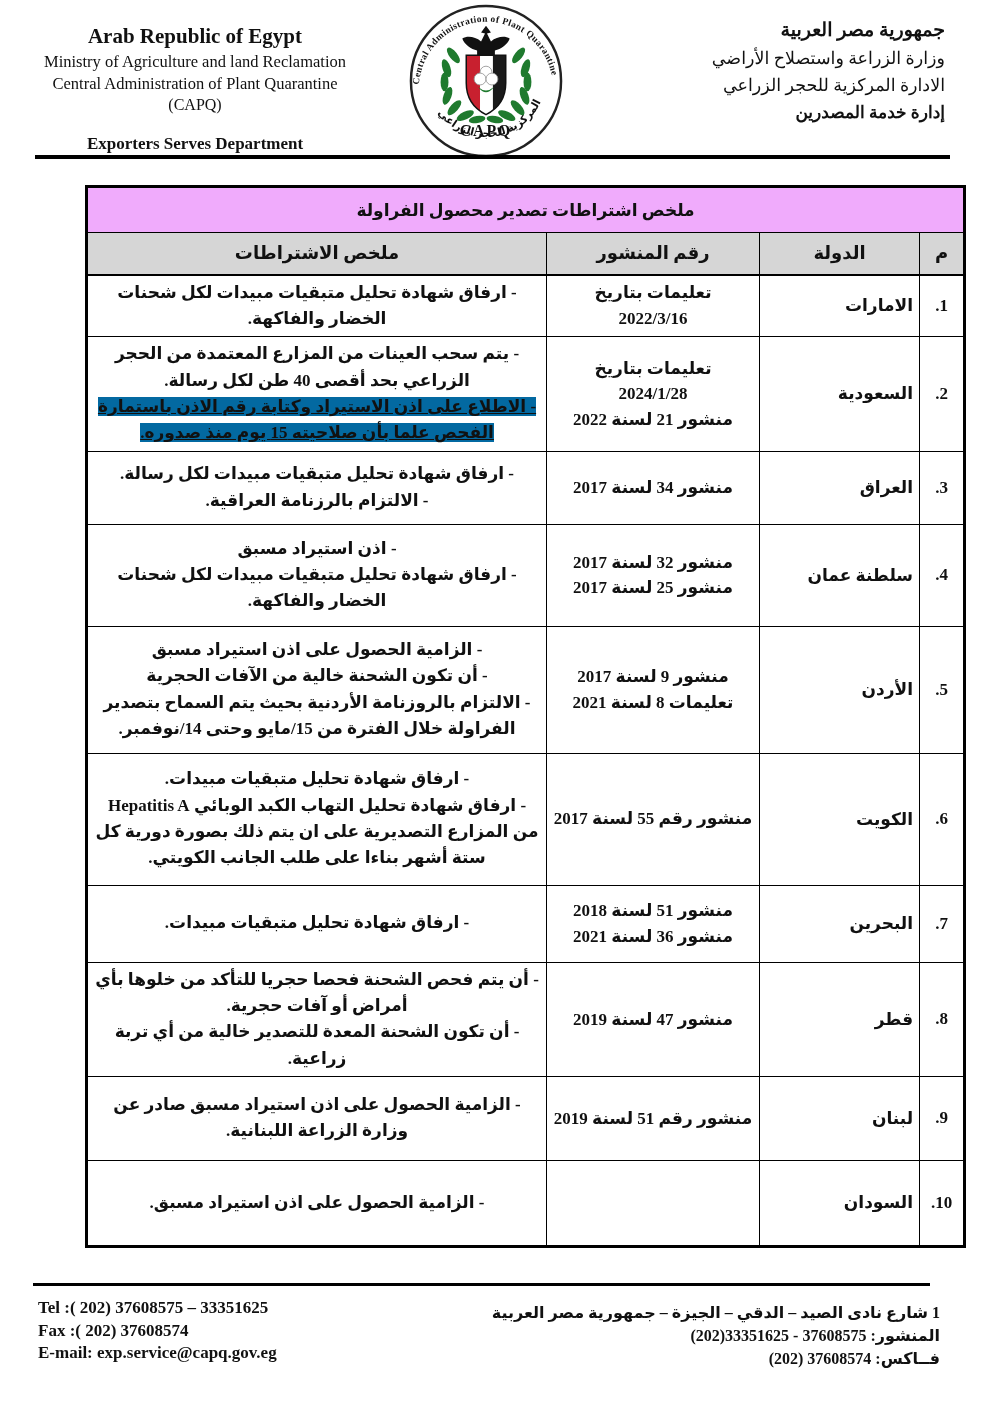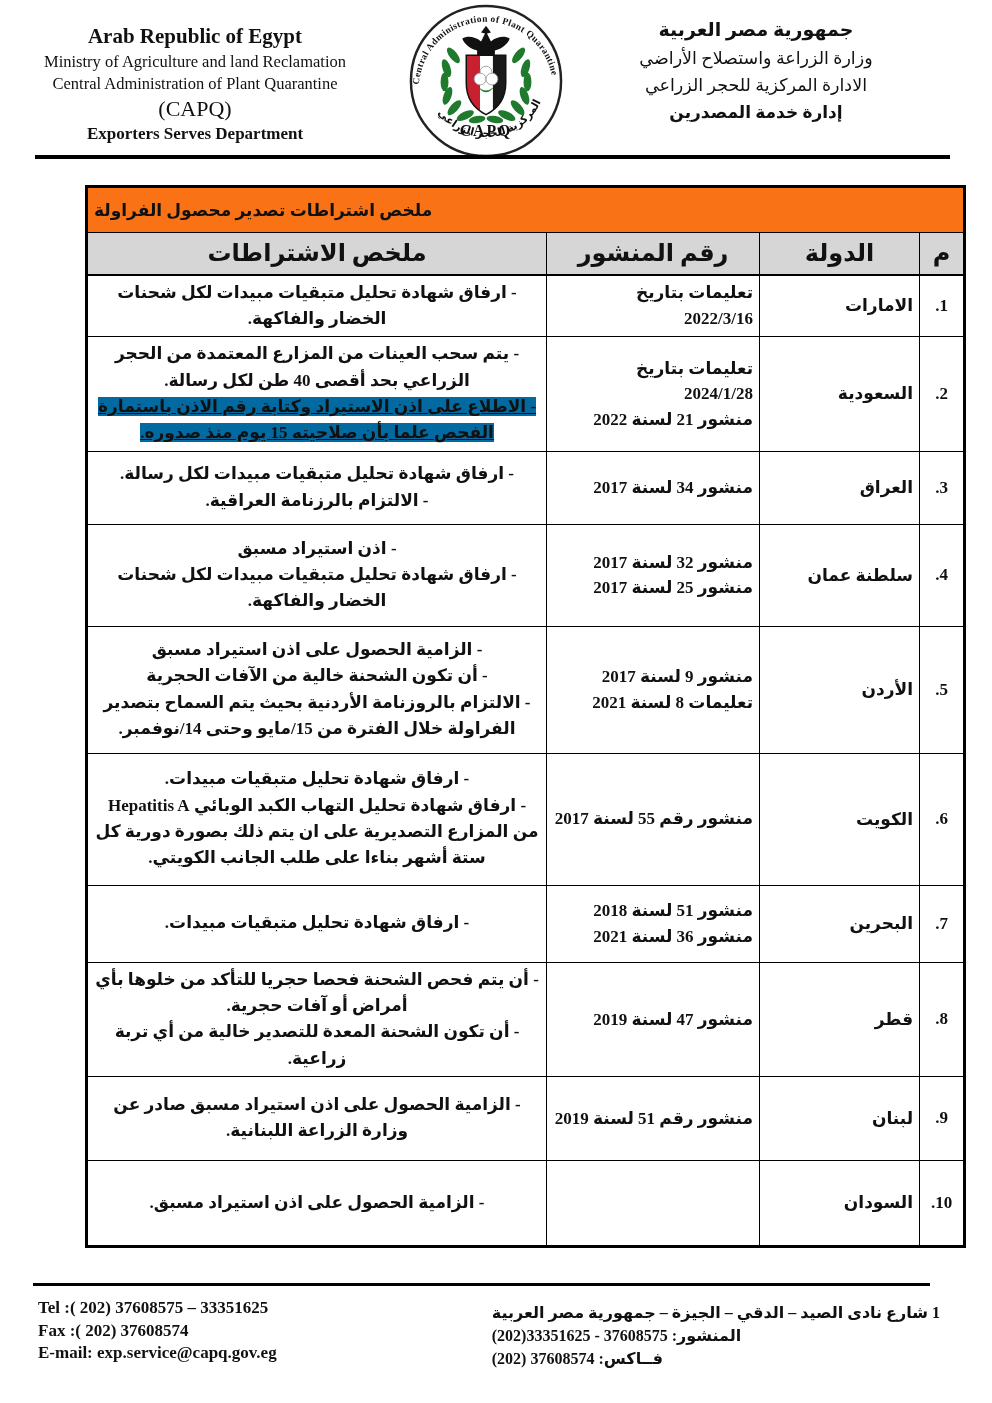--- a/index.html
+++ b/index.html
@@ -4,64 +4,64 @@
 <style>
   * { margin:0; padding:0; box-sizing:border-box; }
   html,body { background:#fff; }
   body { font-family:"Liberation Serif","DejaVu Sans",serif; color:#111; }
   .page { position:relative; width:992px; height:1374px; background:#fff; overflow:hidden; }
 
   
   .hdr-en { position:absolute; left:28px; top:24px; width:334px; text-align:center; }
   .hdr-en .l1 { font-size:21px; font-weight:bold; margin-bottom:3px; }
   .hdr-en .l2, .hdr-en .l3 { font-size:16.5px; margin-bottom:2px; }
-  .hdr-en .l4 { font-size:22px; margin-bottom:2px; }
+  .hdr-en .l4 { font-size:16px; margin-bottom:20px; }
   .hdr-en .l5 { font-size:17px; font-weight:bold; }
 
-  .hdr-ar { position:absolute; right:66px; top:18px; width:340px; text-align:center; direction:rtl; }
+  .hdr-ar { position:absolute; right:47px; top:18px; width:340px; direction:rtl;font-family:Liberation Serif, serif; }
   .hdr-ar .l1 { font-size:19px; font-weight:bold; margin-bottom:7px; }
   .hdr-ar .l2, .hdr-ar .l3 { font-size:17.5px; margin-bottom:6px; }
   .hdr-ar .l4 { font-size:17px; font-weight:bold; }
 
   .logo { position:absolute; left:406px; top:2px; width:160px; height:158px; }
 
   .hdr-rule { position:absolute; left:35px; top:155px; width:915px; height:3.5px; background:#000; }
 
   
   table.req { position:absolute; left:85px; top:185px; width:878px; border-collapse:collapse; direction:rtl; table-layout:fixed; }
   table.req, table.req td, table.req th { border:1px solid #000; }
   table.req { border:3px solid #000; }
-  td.title-cell { background:#f97316; text-align:left; font-weight:bold; font-size:21px; height:46px; border-bottom:2px solid #000; }
-  tr.cols th { background:#d6d6d6; font-weight:bold; font-size:24px; height:42px; text-align:center; vertical-align:middle; border-bottom:2px solid #000; }
+  td.title-cell { background:#f0abfc; text-align:center; font-weight:bold; font-size:21px; height:46px; border-bottom:2px solid #000; }
+  tr.cols th { background:#d6d6d6; font-weight:bold; font-size:18px; height:42px; text-align:center; vertical-align:middle; border-bottom:2px solid #000; }
   table.req td { vertical-align:middle; font-weight:bold; font-size:17px; padding:4px 6px; }
   .col-num-w  { width:45px; }
   .col-cty-w  { width:160px; }
   .col-pub-w  { width:213px; }
   .col-req-w  { width:460px; }
   td.c-num { text-align:center; font-size:17px; }
   td.c-cty { }
-  td.c-pub { text-align:right; line-height:1.5; }
+  td.c-pub { text-align:center; line-height:1.5; }
   td.c-req { text-align:center; line-height:1.55; padding:6px 12px; }
   .req-item { direction:rtl; }
   .hl { background:#0369a1;text-decoration:underline; }
   tbody.rows tr:nth-child(1){ height:62px; }
   tbody.rows tr:nth-child(2){ height:108px; }
   tbody.rows tr:nth-child(3){ height:73px; }
   tbody.rows tr:nth-child(4){ height:102px; }
   tbody.rows tr:nth-child(5){ height:127px; }
   tbody.rows tr:nth-child(6){ height:132px; }
   tbody.rows tr:nth-child(7){ height:77px; }
   tbody.rows tr:nth-child(8){ height:103px; }
   tbody.rows tr:nth-child(9){ height:84px; }
   tbody.rows tr:nth-child(10){ height:86px; }
 
   
   .ftr-rule { position:absolute; left:33px; top:1283px; width:897px; height:3px; background:#000; }
   .ftr-en { position:absolute; left:38px; top:1297px; font-weight:bold; font-size:17px; line-height:1.33; }
-  .ftr-ar { position:absolute; right:52px; top:1301px; direction:rtl; text-align:left; font-weight:bold; font-size:16px; line-height:1.45; }
+  .ftr-ar { position:absolute; right:52px; top:1301px; direction:rtl; text-align:right; font-weight:bold; font-size:16px; line-height:1.45; }
   .ftr-ar .num { direction:ltr; unicode-bidi:embed; }
 </style>
 </head>
 <body>
 
 <div class="page">
 
   <div class="hdr-en">
     <div class="l1">Arab Republic of Egypt</div>
     <div class="l2">Ministry of Agriculture and land Reclamation</div>

